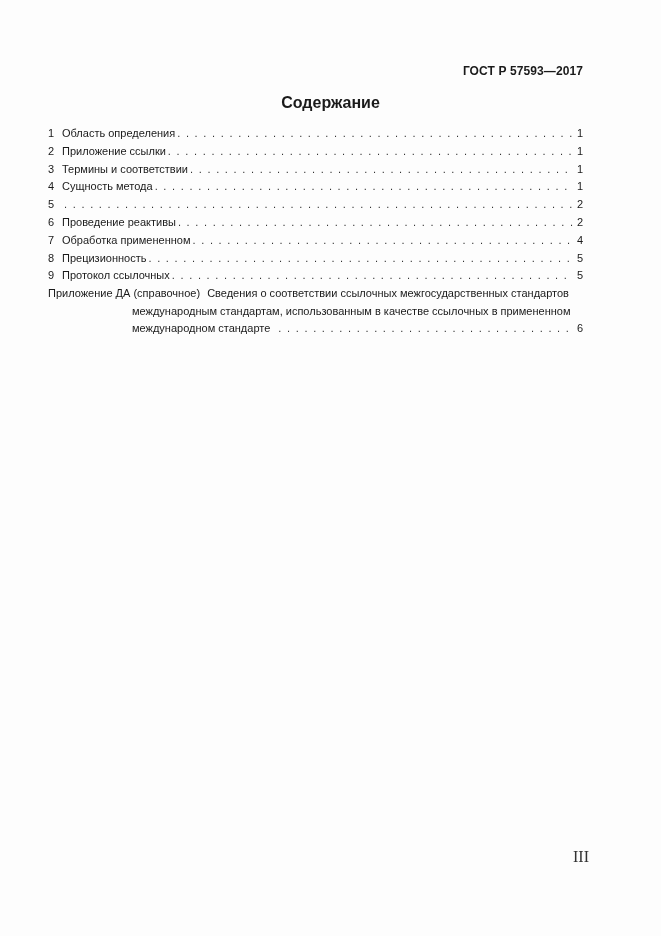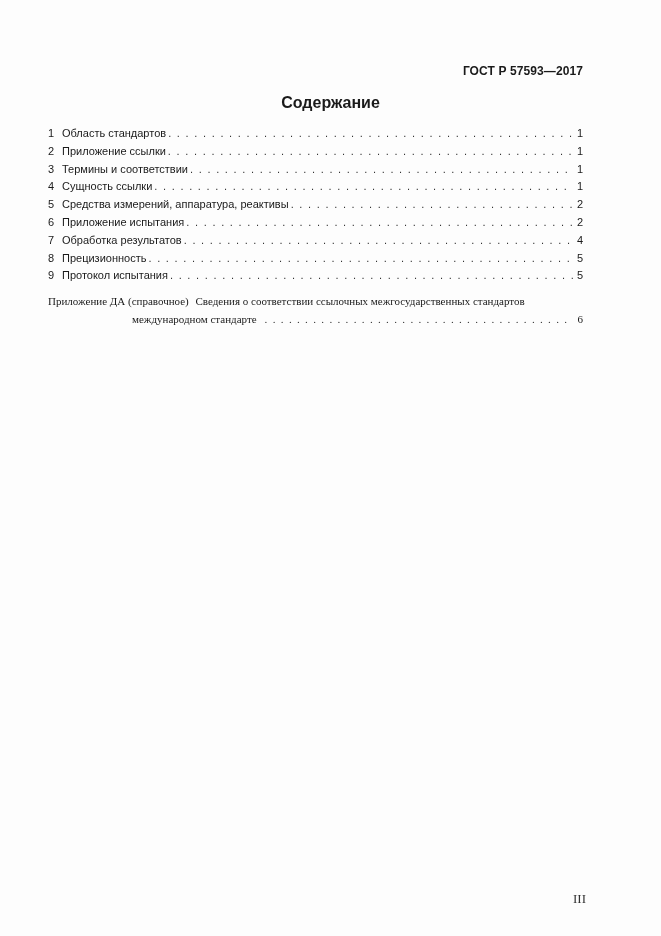--- a/index.html
+++ b/index.html
@@ -64,23 +64,22 @@
       content: ". . . . . . . . . . . . . . . . . . . . . . . . . . . . . . . . . . . . . . . . . . . . . . . . . . . . . . . . . . . . . . . . . . . . . . . . . . . . . . . . . . . . . . . . . . . . . . . . . . . . . . . . . . . . . . .";
       letter-spacing: 0;
       word-spacing: 2.6px;
     }
     .toc-page {
       flex: 0 0 auto;
       text-align: right;
       min-width: 7px;
     }
     .appendix {
-      margin-top: 8px;
+      margin-top: 0px;
       font-size: 11px;
-      font-family: Liberation Serif, serif;
     }
     .appendix-line {
       height: 17.5px;
       line-height: 17.5px;
       white-space: nowrap;
     }
     .appendix-head {
       display: inline-block;
     }
     .appendix-indent {
@@ -91,93 +90,94 @@
       align-items: flex-start;
       padding-left: 84px;
       height: 17.5px;
       line-height: 17.5px;
       white-space: nowrap;
     }
     .page-marker {
       position: absolute;
       top: 848px;
       left: 573px;
-      font-size: 13px;
+      font-size: 16px;
       font-family: "Liberation Serif", serif;
       color: #333;
-      margin-top: 43px;
     }
   </style>
 </head>
 <body>
 
 <div class="doc-code">ГОСТ Р 57593—2017</div>
 
 <div class="toc-title">Содержание</div>
 
 <div class="toc">
   <div class="toc-row">
     <span class="toc-num">1</span>
-    <span class="toc-label">Область стандартов</span>
+    <span class="toc-label">Область определения</span>
     <span class="toc-leader"></span>
     <span class="toc-page">1</span>
   </div>
   <div class="toc-row">
     <span class="toc-num">2</span>
     <span class="toc-label">Приложение ссылки</span>
     <span class="toc-leader"></span>
     <span class="toc-page">1</span>
   </div>
   <div class="toc-row">
     <span class="toc-num">3</span>
     <span class="toc-label">Термины и соответствии</span>
     <span class="toc-leader"></span>
     <span class="toc-page">1</span>
   </div>
   <div class="toc-row">
     <span class="toc-num">4</span>
-    <span class="toc-label">Сущность ссылки</span>
+    <span class="toc-label">Сущность метода</span>
     <span class="toc-leader"></span>
     <span class="toc-page">1</span>
   </div>
   <div class="toc-row">
     <span class="toc-num">5</span>
-    <span class="toc-label">Средства измерений, аппаратура, реактивы</span>
     <span class="toc-leader"></span>
     <span class="toc-page">2</span>
   </div>
   <div class="toc-row">
     <span class="toc-num">6</span>
-    <span class="toc-label">Приложение испытания</span>
+    <span class="toc-label">Проведение реактивы</span>
     <span class="toc-leader"></span>
     <span class="toc-page">2</span>
   </div>
   <div class="toc-row">
     <span class="toc-num">7</span>
-    <span class="toc-label">Обработка результатов</span>
+    <span class="toc-label">Обработка примененном</span>
     <span class="toc-leader"></span>
     <span class="toc-page">4</span>
   </div>
   <div class="toc-row">
     <span class="toc-num">8</span>
     <span class="toc-label">Прецизионность</span>
     <span class="toc-leader"></span>
     <span class="toc-page">5</span>
   </div>
   <div class="toc-row">
     <span class="toc-num">9</span>
-    <span class="toc-label">Протокол испытания</span>
+    <span class="toc-label">Протокол ссылочных</span>
     <span class="toc-leader"></span>
     <span class="toc-page">5</span>
   </div>
 
   <div class="appendix">
     <div class="appendix-line">
       <span class="appendix-head">Приложение ДА (справочное)</span>
       <span style="margin-left:4px;">Сведения о соответствии ссылочных межгосударственных стандартов</span>
+    </div>
+    <div class="appendix-line appendix-indent">
+      <span>международным стандартам, использованным в качестве ссылочных в примененном</span>
     </div>
     <div class="appendix-last">
       <span class="toc-label">международном стандарте</span>
       <span class="toc-leader" style="margin-left:8px;"></span>
       <span class="toc-page">6</span>
     </div>
   </div>
 </div>
 
 <div class="page-marker">III</div>

